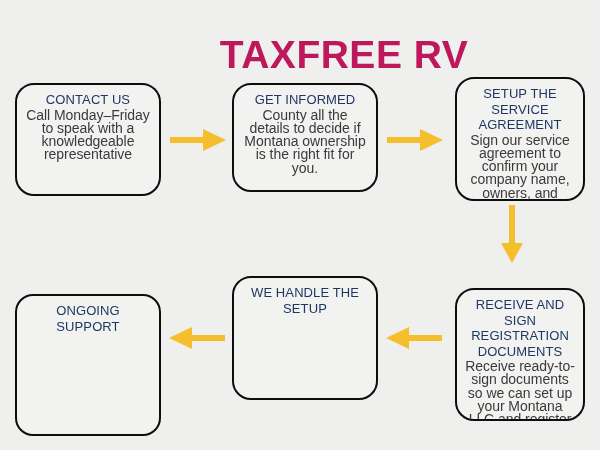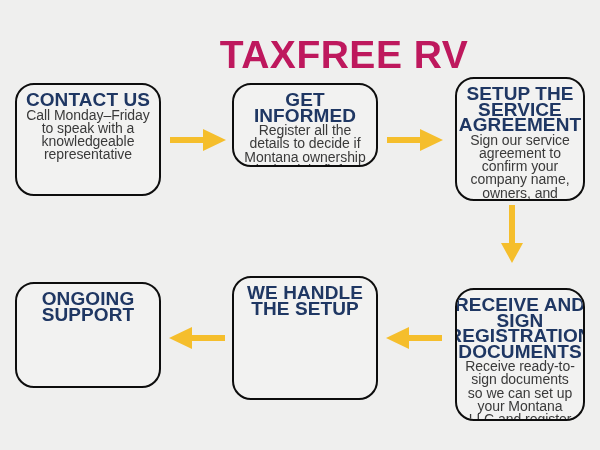--- a/index.html
+++ b/index.html
@@ -48,41 +48,41 @@
     display: flex;
     flex-direction: column;
     align-items: center;
     justify-content: flex-start;
     text-align: center;
     overflow: hidden;
   }
 
   .step-heading {
     color: #1f3763;
-    font-weight: 700;
-    font-size: 19px;
+    font-weight: 400;
+    font-size: 13px;
     line-height: 15.5px;
     letter-spacing: 0.1px;
     margin-bottom: 1px;
   }
 
   .step-body {
     color: #3a3a3a;
     font-size: 14px;
     line-height: 13.3px;
     letter-spacing: -0.05px;
   }
 
   
   #box-contact-us      { left: 15px;  top: 83px;  width: 146px; height: 113px; }
-  #box-get-informed    { left: 232px; top: 83px;  width: 146px; height: 84px; }
+  #box-get-informed    { left: 232px; top: 83px;  width: 146px; height: 109px; }
   #box-sign-agreement  { left: 455px; top: 77px;  width: 130px; height: 124px; }
 
   
-  #box-ongoing-support { left: 15px;  top: 282px; width: 146px; height: 106px; }
+  #box-ongoing-support { left: 15px;  top: 294px; width: 146px; height: 142px; border-radius: 18px; }
   #box-handle-setup    { left: 232px; top: 276px; width: 146px; height: 124px; }
   #box-receive-sign    { left: 455px; top: 272px; width: 130px; height: 133px; margin-top: 16px; }
 
   
   .arrow { position: absolute; }
   .arrow svg { display: block; }
 
   #arrow-contact-to-informed  { left: 170px; top: 126px; }
   #arrow-informed-to-sign     { left: 387px; top: 126px; }
   #arrow-sign-to-receive      { left: 500px; top: 205px; }
@@ -96,21 +96,21 @@
 
   <h1 id="page-title">TAXFREE RV</h1>
 
   <div class="step-box" id="box-contact-us">
     <div class="step-heading">CONTACT US</div>
     <div class="step-body">Call Monday–Friday to speak with a knowledgeable representative</div>
   </div>
 
   <div class="step-box" id="box-get-informed">
     <div class="step-heading">GET INFORMED</div>
-    <div class="step-body">Register all the details to decide if Montana ownership is the right fit for you.</div>
+    <div class="step-body">County all the details to decide if Montana ownership is the right fit for you.</div>
   </div>
 
   <div class="step-box" id="box-sign-agreement">
     <div class="step-heading">SETUP THE SERVICE AGREEMENT</div>
     <div class="step-body">Sign our service agreement to confirm your company name, owners, and ownership percentages</div>
   </div>
 
   <div class="step-box" id="box-receive-sign">
     <div class="step-heading">RECEIVE AND SIGN REGISTRATION DOCUMENTS</div>
     <div class="step-body">Receive ready-to-sign documents so we can set up your Montana LLC and register your vehicle(s)</div>

